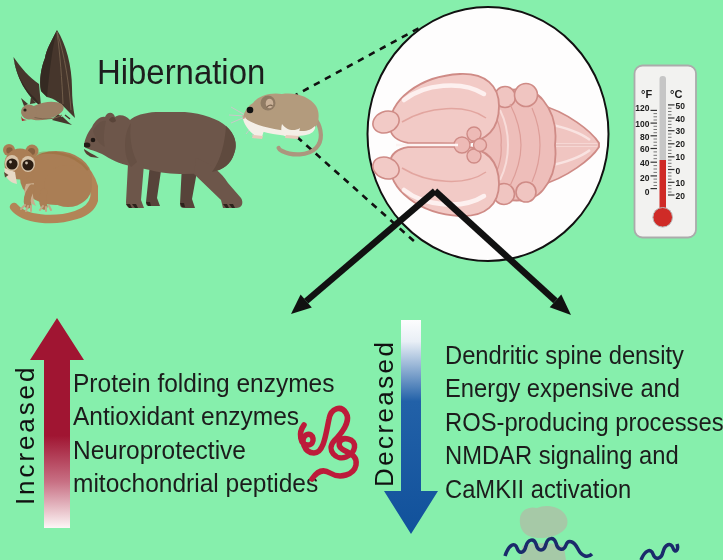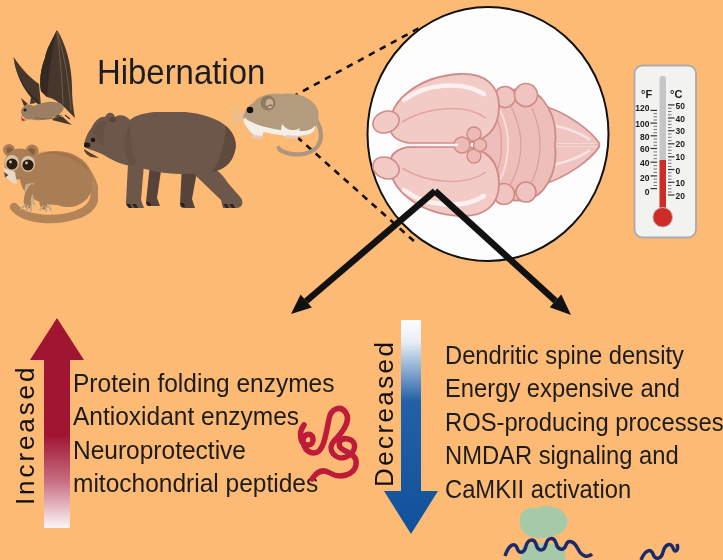--- a/index.html
+++ b/index.html
@@ -1,19 +1,19 @@
 <!DOCTYPE html>
 <html><head>
 <meta charset="utf-8">
 <style>
   html,body{margin:0;padding:0;}
   body{width:723px;height:560px;background:#fff;overflow:hidden;
        font-family:"Liberation Sans",sans-serif;}
   .abs{position:absolute;}
-  #stage{position:relative;width:723px;height:560px;background:#fdba74;overflow:hidden;}
+  #stage{position:relative;width:723px;height:560px;background:#86efac;overflow:hidden;}
   .txt{color:#1c1c1c;font-size:25px;line-height:33.4px;white-space:nowrap;}
 </style>
 </head>
 <body>
 <div id="stage">
 
   <div class="abs" style="left:97px;top:54px;font-size:35px;line-height:35px;color:#1d1d1d;transform:scaleX(0.94);transform-origin:0 0;">Hibernation</div>
 
   <svg class="abs" style="left:0;top:0;" width="723" height="560" viewBox="0 0 723 560">
     <line x1="270" y1="109" x2="421" y2="27" stroke="#111" stroke-width="2.6" stroke-dasharray="6.5 6"></line>

